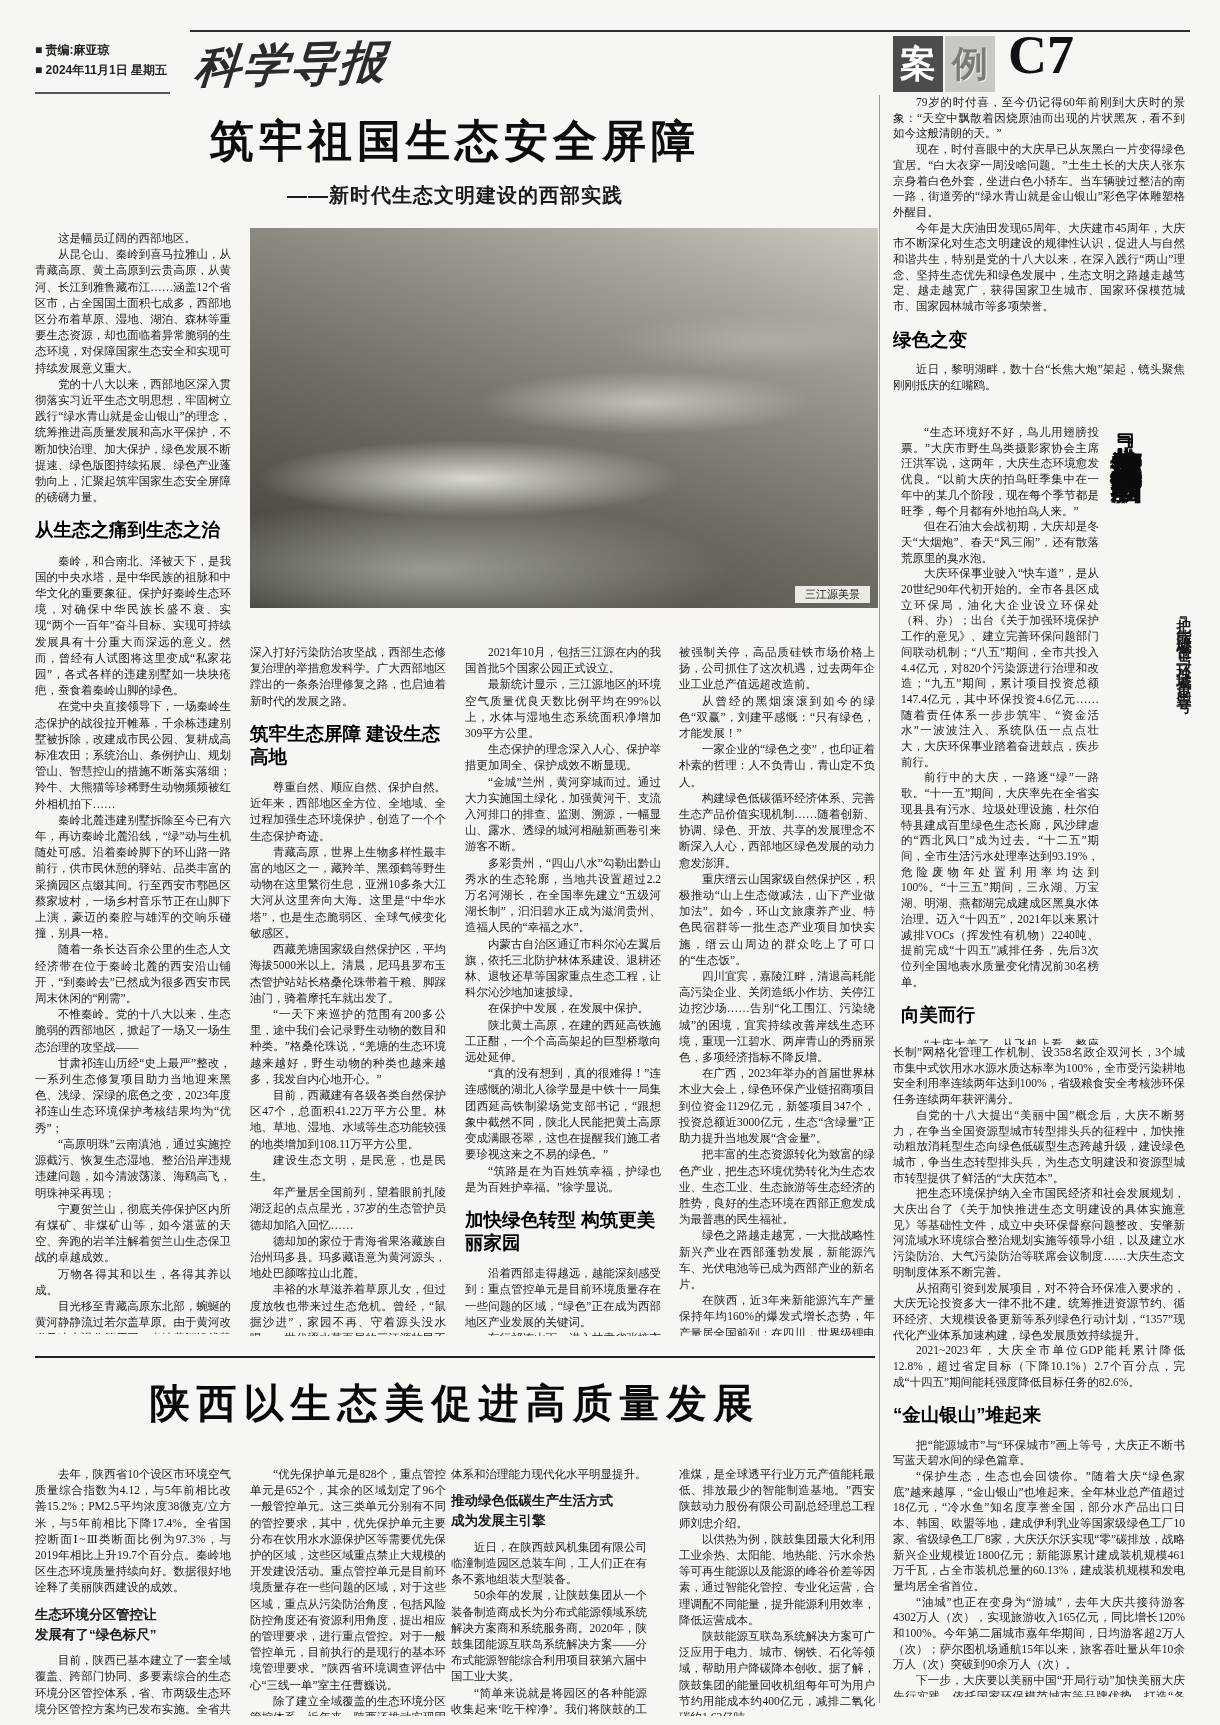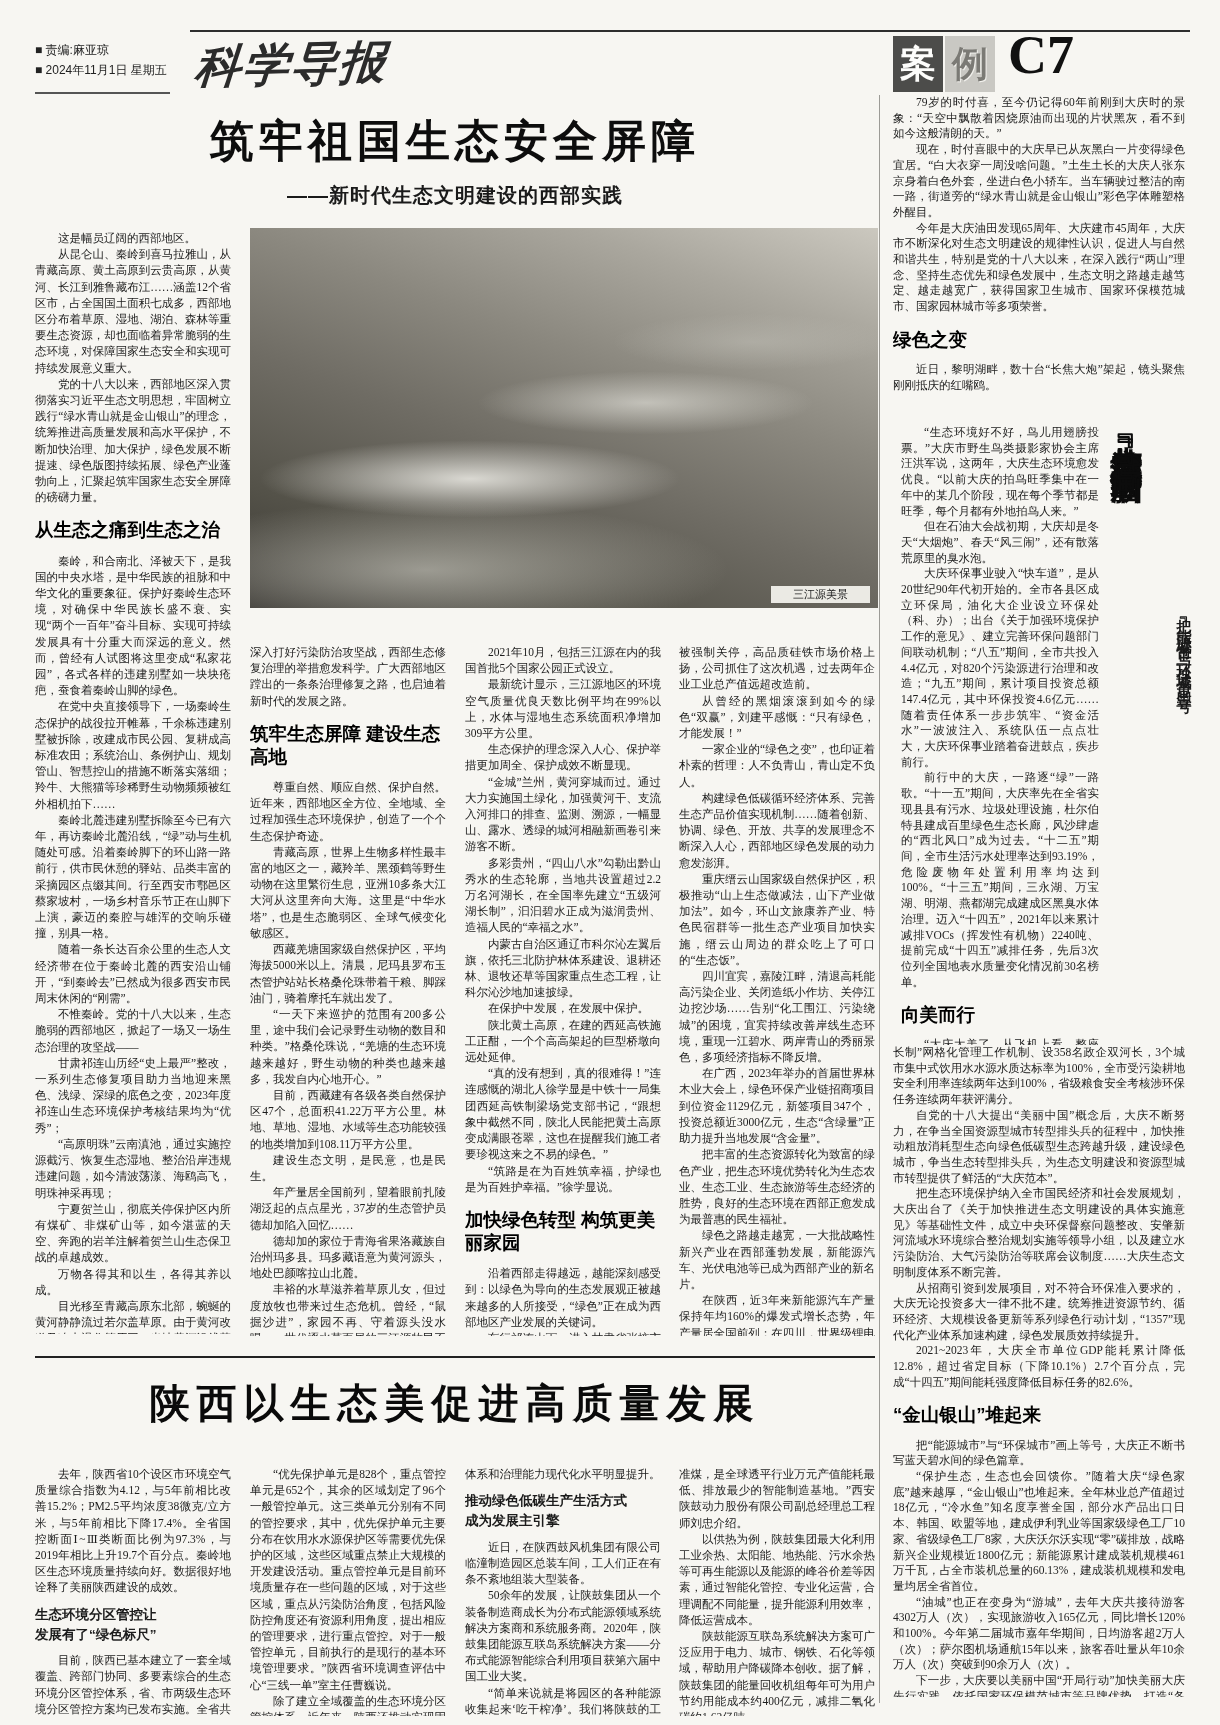--- a/index.html
+++ b/index.html
@@ -3,21 +3,21 @@
 <meta charset="utf-8">
 <style>
   html,body{margin:0;padding:0;background:#d8d6d0;}
   .page{position:relative;width:1220px;height:1725px;margin:0 auto;background:#f7f6f2;
         font-family:"Liberation Serif","DejaVu Serif",serif;color:#1c1c1c;overflow:hidden;}
   .abs{position:absolute;}
 
   
   .top-rule{left:190px;top:30px;width:1000px;height:2px;background:#2e2e2e;}
   .editor-block{left:35px;top:40px;width:160px;font-family:"Liberation Sans","DejaVu Sans",sans-serif;
-                font-size:12px;line-height:20px;color:#222;font-weight:normal;}
+                font-size:12px;line-height:20px;color:#222;font-weight:bold;}
   .editor-rule{left:35px;top:92px;width:135px;height:2px;background:#555;}
   .masthead{left:195px;top:34px;font-size:46px;font-weight:bold;color:#2b2b2b;
             font-family:"DejaVu Serif","Liberation Serif",serif;font-style:italic;
             transform:skewX(-6deg) rotate(-1.5deg);letter-spacing:2px;}
   .badge{top:36px;width:50px;height:56px;text-align:center;line-height:56px;
          font-size:36px;font-weight:900;font-family:"Liberation Serif",serif;}
   .badge-an{left:893px;background:#4c4c4a;color:#fdfdfb;}
   .badge-li{left:945px;background:#c9c8c3;color:#7b7a75;text-shadow:1px 1px 0 #f1f0ec;}
   .page-no{left:1008px;top:24px;font-size:54px;font-weight:900;
            font-family:"Liberation Serif",serif;color:#111;}
@@ -31,21 +31,21 @@
       font-size:20px;letter-spacing:1px;color:#1a1a1a;}
 
   .photo{left:250px;top:228px;width:628px;height:380px;
     background:
       radial-gradient(ellipse 300px 55px at 35% 66%, rgba(238,237,231,.85), rgba(238,237,231,0) 70%),
       radial-gradient(ellipse 240px 45px at 63% 46%, rgba(228,227,220,.65), rgba(228,227,220,0) 70%),
       radial-gradient(ellipse 420px 95px at 28% 90%, rgba(219,218,209,.55), rgba(0,0,0,0) 72%),
       radial-gradient(ellipse 200px 40px at 80% 30%, rgba(200,199,191,.4), rgba(0,0,0,0) 70%),
       linear-gradient(200deg,#cbc8bf 0%,#aaa79e 18%,#8b887f 38%,#6f6c64 58%,#545249 80%,#393732 100%);}
   .caption{position:absolute;right:8px;bottom:5px;background:rgba(246,245,240,.92);
-           padding:1px 22px;font-size:11px;color:#222;}
+           padding:1px 10px;font-size:11px;color:#222;}
 
   .col{position:absolute;overflow:hidden;font-size:11.5px;line-height:16.2px;text-align:justify;}
   .col .para{text-indent:2em;margin:0;}
   .col .cont{text-indent:0;}
   .col-head{font-family:"Liberation Sans","DejaVu Sans",sans-serif;font-weight:bold;
             font-size:18.5px;line-height:1.25;margin:13px 0 11px;text-indent:0;color:#000;text-align:left;}
   .sub-head{font-family:"Liberation Sans","DejaVu Sans",sans-serif;font-weight:bold;
             font-size:13.5px;line-height:1.5;margin:9px 0 7px;white-space:pre-line;text-indent:0;text-align:left;}
 
   .c1{left:35px;top:230px;width:196px;height:1104px;}
@@ -54,21 +54,21 @@
   .c4{left:679px;top:644px;width:196px;height:692px;}
 
   .mid-divider{left:35px;top:1356px;width:840px;height:2px;background:#222;}
 
   
   .sx-headline{left:35px;top:1376px;width:840px;text-align:center;
       font-family:"Liberation Serif","DejaVu Serif",serif;font-weight:900;
       font-size:40px;letter-spacing:7px;color:#0a0a0a;}
   .s1{left:35px;top:1466px;width:196px;height:250px;}
   .s2{left:250px;top:1466px;width:196px;height:250px;}
-  .s3{left:465px;top:1466px;width:196px;height:250px;}
+  .s3{left:451px;top:1466px;width:196px;height:250px;}
   .s4{left:679px;top:1466px;width:196px;height:250px;}
 
   
   .v-rule{left:879px;top:95px;width:1px;height:1608px;background:#9c9b96;}
   .dq-region{left:893px;top:95px;width:292px;}
   .dq{font-size:11.5px;line-height:15.7px;text-align:justify;overflow:hidden;}
   .dq .para{text-indent:2em;margin:0;}
   .dq .cont{text-indent:0;}
   .dq-intro{width:292px;height:330px;}
   .dq-mid{position:relative;width:292px;height:620px;margin-left:8px;}
@@ -139,21 +139,21 @@
       <div class="para">最新统计显示，三江源地区的环境空气质量优良天数比例平均在99%以上，水体与湿地生态系统面积净增加309平方公里。</div>
       <div class="para">生态保护的理念深入人心、保护举措更加周全、保护成效不断显现。</div>
       <div class="para">“金城”兰州，黄河穿城而过。通过大力实施国土绿化，加强黄河干、支流入河排口的排查、监测、溯源，一幅显山、露水、透绿的城河相融新画卷引来游客不断。</div>
       <div class="para">多彩贵州，“四山八水”勾勒出黔山秀水的生态轮廓，当地共设置超过2.2万名河湖长，在全国率先建立“五级河湖长制”，汩汩碧水正成为滋润贵州、造福人民的“幸福之水”。</div>
       <div class="para">内蒙古自治区通辽市科尔沁左翼后旗，依托三北防护林体系建设、退耕还林、退牧还草等国家重点生态工程，让科尔沁沙地加速披绿。</div>
       <div class="para">在保护中发展，在发展中保护。</div>
       <div class="para">陕北黄土高原，在建的西延高铁施工正酣，一个个高高架起的巨型桥墩向远处延伸。</div>
       <div class="para">“真的没有想到，真的很难得！”连连感慨的湖北人徐学显是中铁十一局集团西延高铁制梁场党支部书记，“跟想象中截然不同，陕北人民能把黄土高原变成满眼苍翠，这也在提醒我们施工者要珍视这来之不易的绿色。”</div>
       <div class="para">“筑路是在为百姓筑幸福，护绿也是为百姓护幸福。”徐学显说。</div>
       <div class="col-head">加快绿色转型 构筑更美丽家园</div>
-      <div class="para">沿着西部走得越远，越能深刻感受到：以绿色为导向的生态发展观正被越来越多的人所接受，“绿色”正在成为西部地区产业发展的关键词。</div>
+      <div class="para">沿着西部走得越远，越能深刻感受到：重点管控单元是目前环境质量存在一些问题的区域，“绿色”正在成为西部地区产业发展的关键词。</div>
       <div class="para">车行祁连山下，进入甘肃省张掖市巨龙铁合金有限公司，一行红色标语映入眼帘：绿色环保是不可碰触的底线。</div>
     </div>
   <div class="col c4">
       <div class="para cont">被强制关停，高品质硅铁市场价格上扬，公司抓住了这次机遇，过去两年企业工业总产值远超改造前。</div>
       <div class="para">从曾经的黑烟滚滚到如今的绿色“双赢”，刘建平感慨：“只有绿色，才能发展！”</div>
       <div class="para">一家企业的“绿色之变”，也印证着朴素的哲理：人不负青山，青山定不负人。</div>
       <div class="para">构建绿色低碳循环经济体系、完善生态产品价值实现机制……随着创新、协调、绿色、开放、共享的发展理念不断深入人心，西部地区绿色发展的动力愈发澎湃。</div>
       <div class="para">重庆缙云山国家级自然保护区，积极推动“山上生态做减法，山下产业做加法”。如今，环山文旅康养产业、特色民宿群等一批生态产业项目加快实施，缙云山周边的群众吃上了可口的“生态饭”。</div>
       <div class="para">四川宜宾，嘉陵江畔，清退高耗能高污染企业、关闭造纸小作坊、关停江边挖沙场……告别“化工围江、污染绕城”的困境，宜宾持续改善岸线生态环境，重现一江碧水、两岸青山的秀丽景色，多项经济指标不降反增。</div>
       <div class="para">在广西，2023年举办的首届世界林木业大会上，绿色环保产业链招商项目到位资金1129亿元，新签项目347个，投资总额近3000亿元，生态“含绿量”正助力提升当地发展“含金量”。</div>

